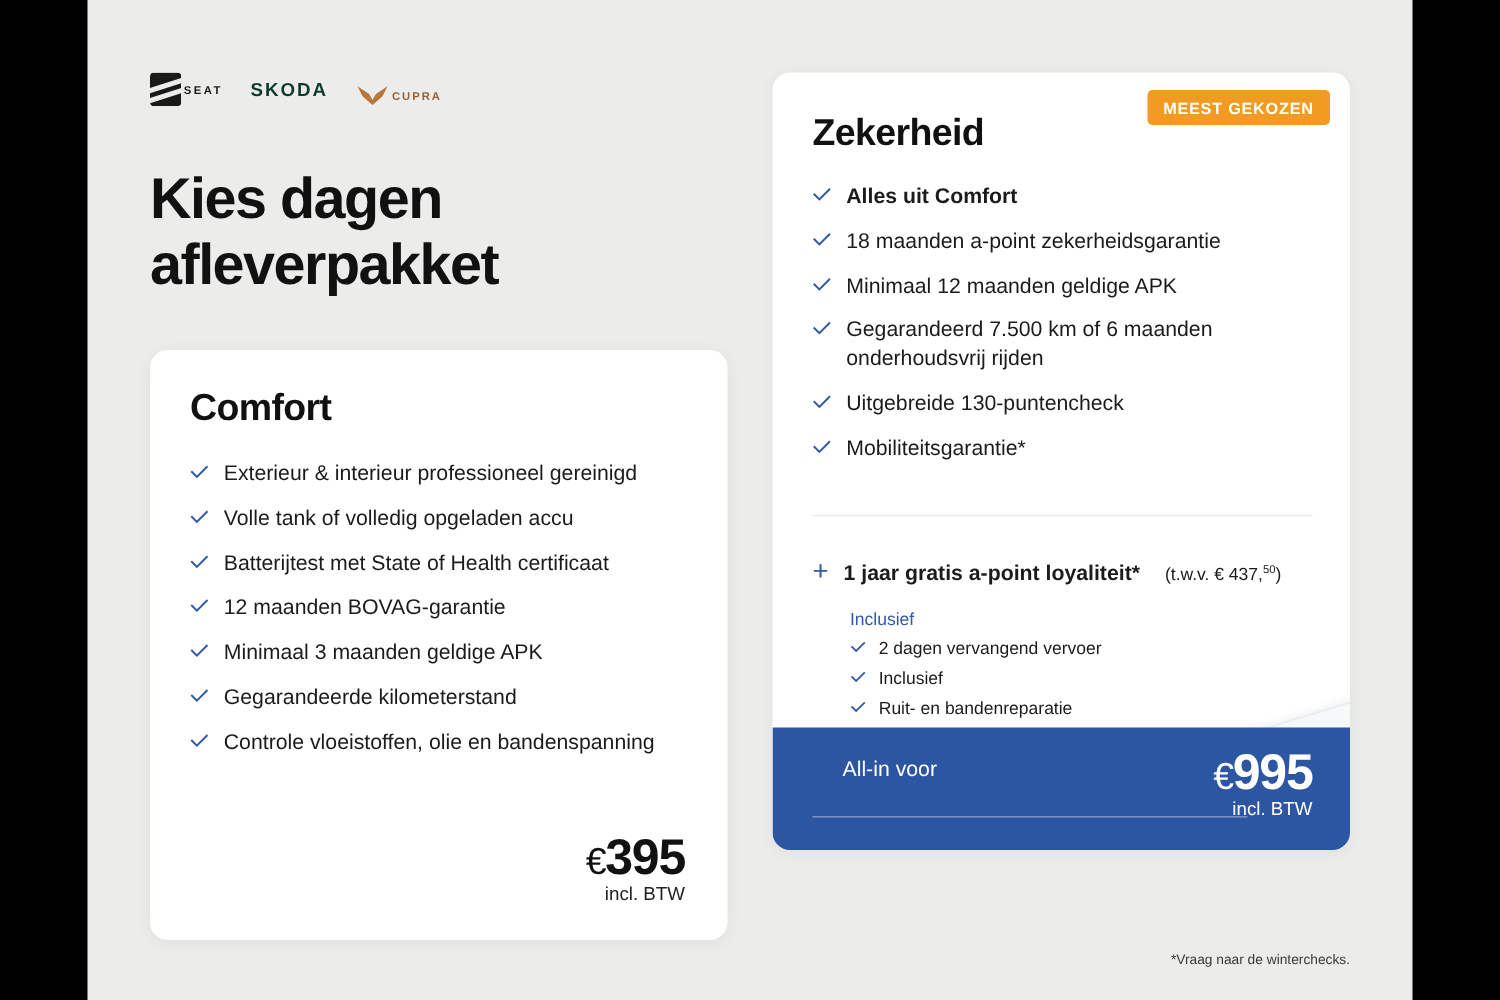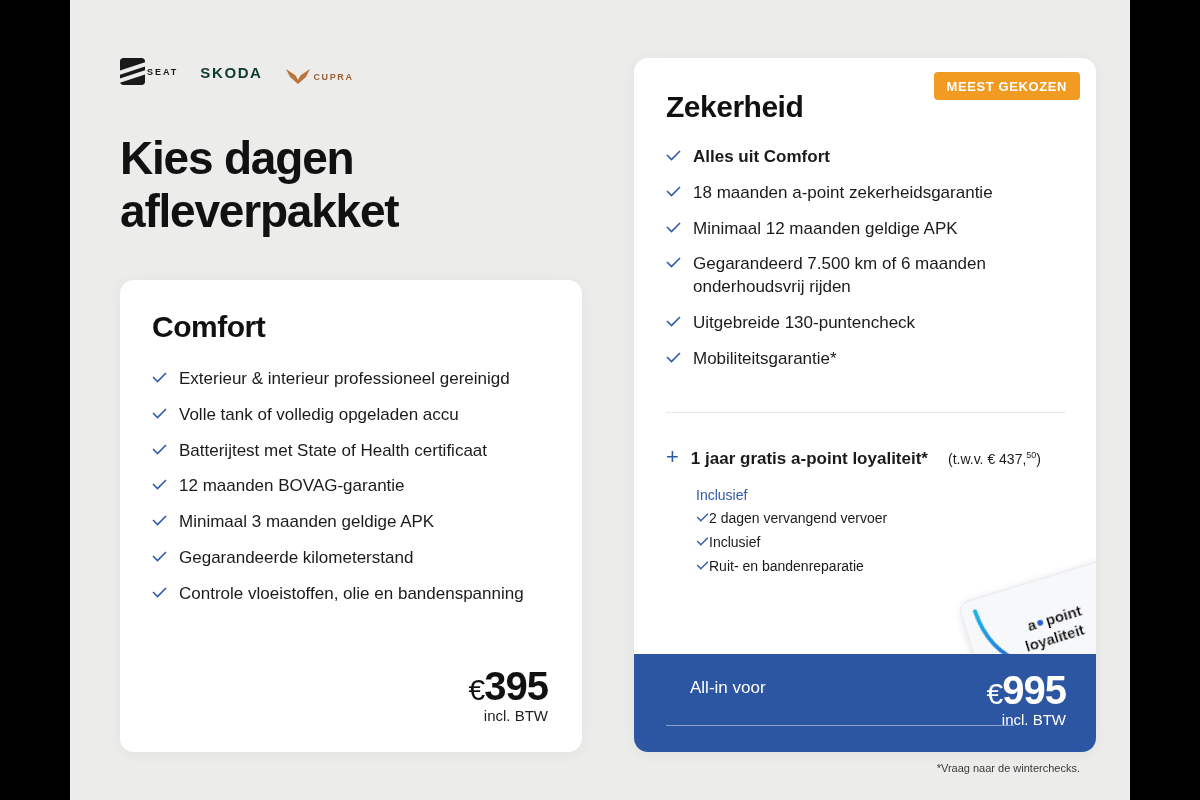--- a/index.html
+++ b/index.html
@@ -64,22 +64,22 @@
   }
 
   
   .card-comfort {
     position:absolute; left:50px; top:280px;
     width:462px; height:472px;
     background:#fff; border-radius:14px;
     box-shadow:0 2px 14px rgba(0,0,0,.05);
   }
   .card-zeker {
-    position:absolute; left:564px; top:58px;
-    width:462px; height:694px;
+    position:absolute; left:548px; top:58px;
+    width:462px; height:622px;
     background:#fff; border-radius:14px;
     box-shadow:0 2px 14px rgba(0,0,0,.05);
     overflow:hidden;
   }
 
   .badge {
     position:absolute; right:16px; top:14px;
     background:#f29b22; color:#fff;
     font-size:13px; font-weight:bold; letter-spacing:.6px;
     padding:7px 13px 6px; border-radius:4px;
@@ -119,21 +119,21 @@
   .loyal-title { font-size:17px; font-weight:bold; color:#1b1b1b; }
   .loyal-worth { font-size:14px; color:#1b1b1b; margin-left:8px; }
   .loyal-worth sup { font-size:9px; vertical-align:super; }
 
   .inclusief {
     margin:18px 0 7px 30px;
     font-size:14px; color:#2f5aa8;
   }
   .sub-list { list-style:none; margin-left:30px; }
   .sub {
-    display:flex; align-items:flex-start; gap:0;
+    display:flex; align-items:flex-start; gap:10px;
     margin-bottom:8px; font-size:14px; color:#1b1b1b;
   }
   .sub .chk { margin-top:3px; }
 
   
   .loyalcard {
     position:absolute; left:316px; top:492px;
     width:200px; height:148px;
     z-index:4; pointer-events:none;
   }

